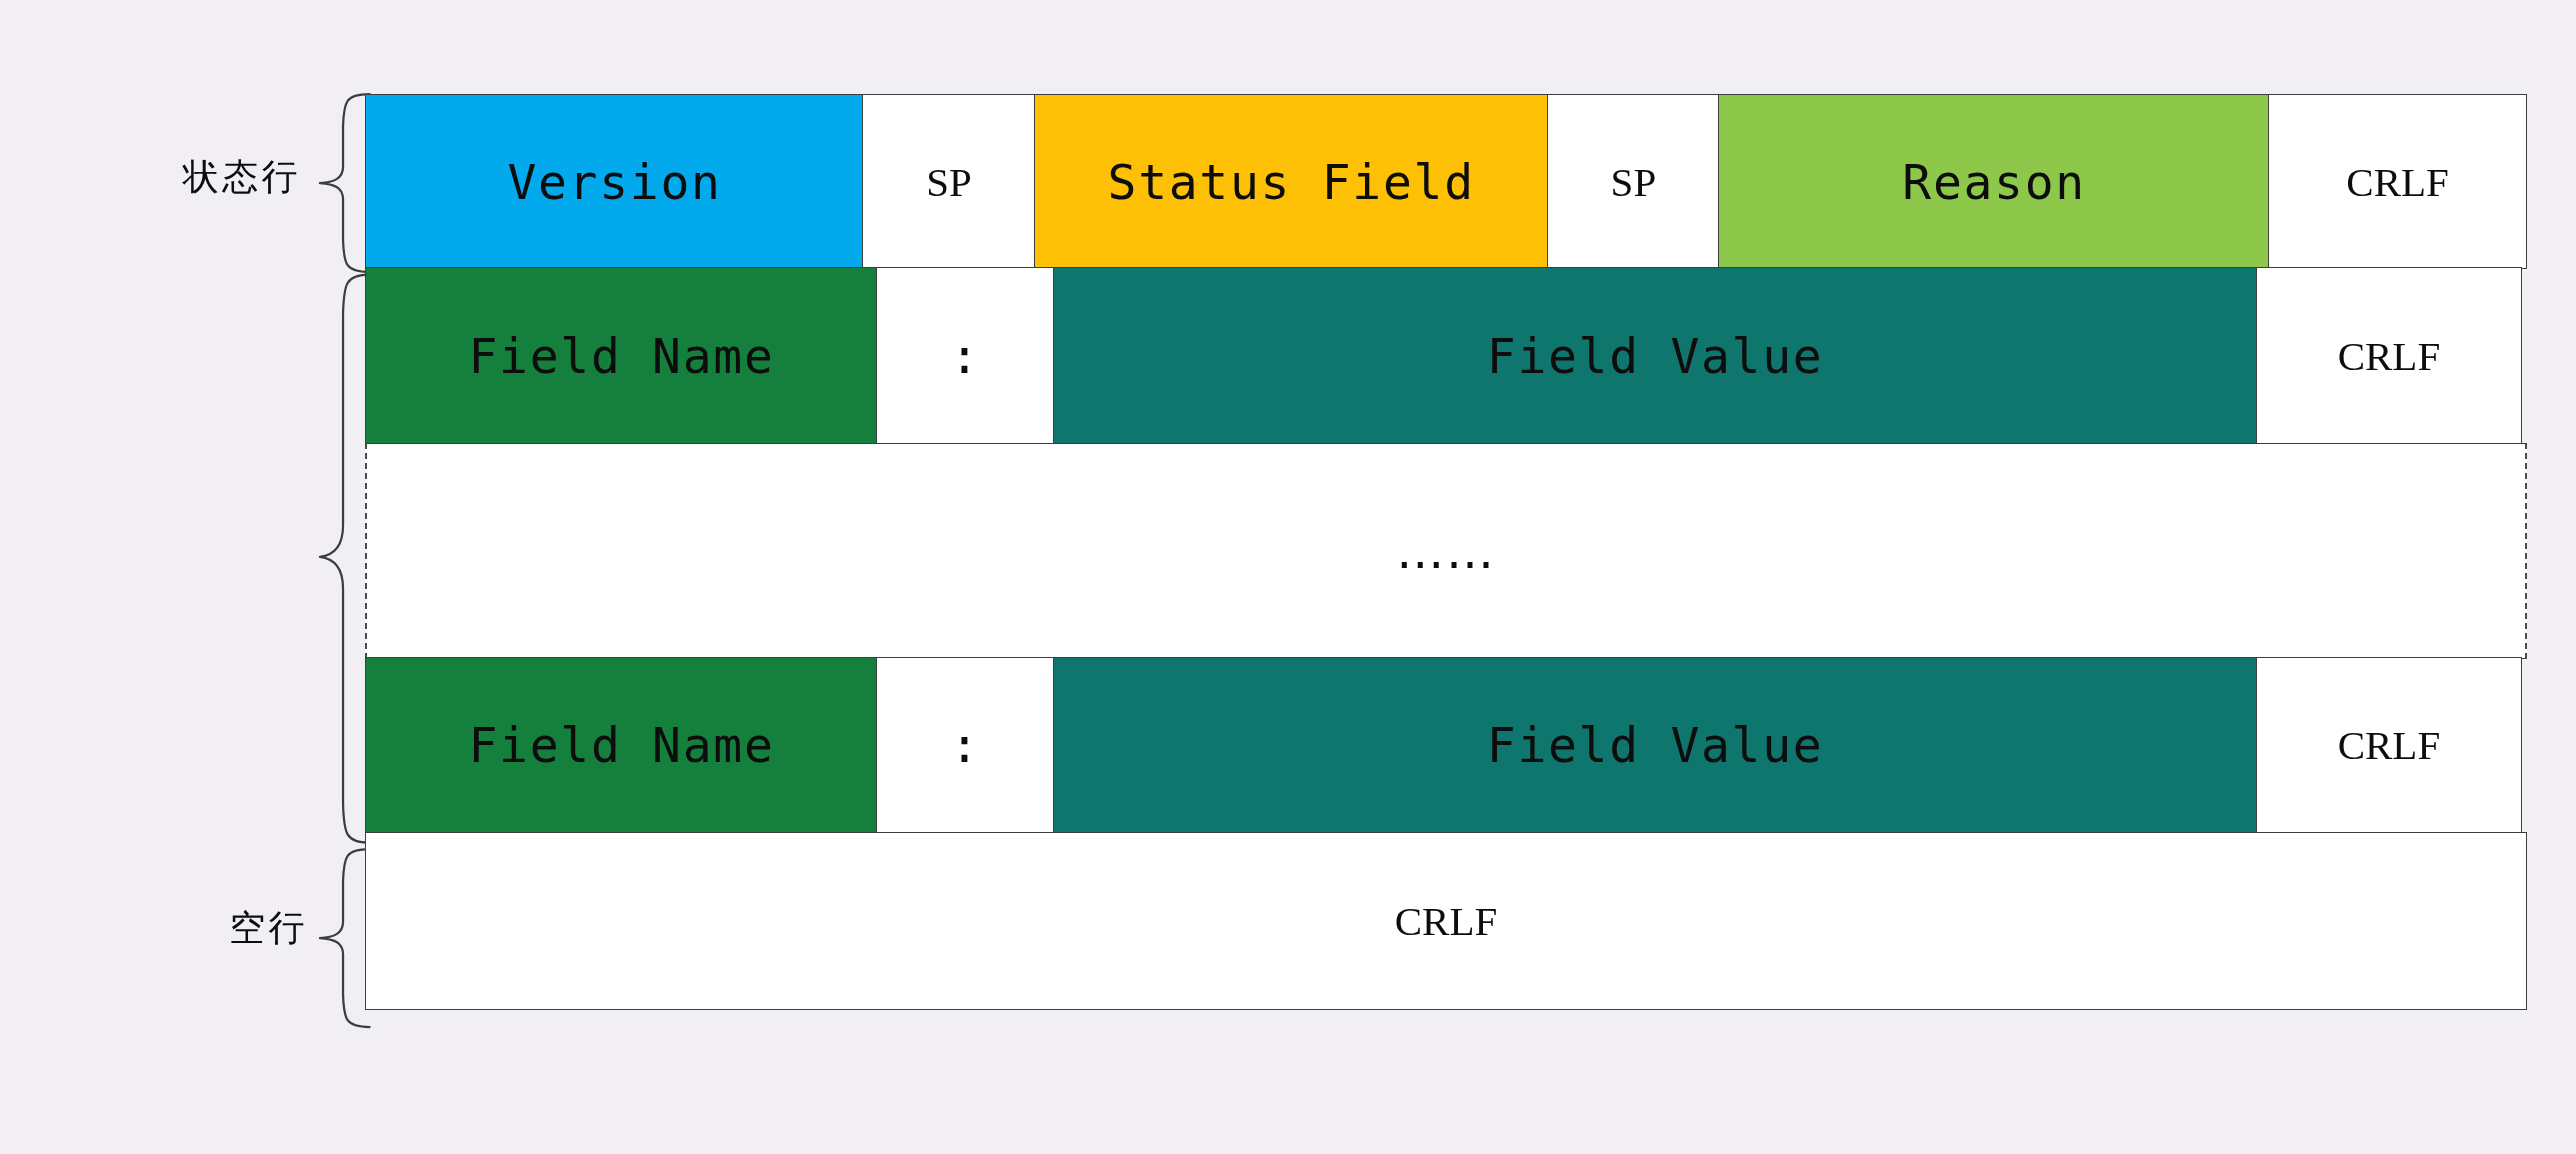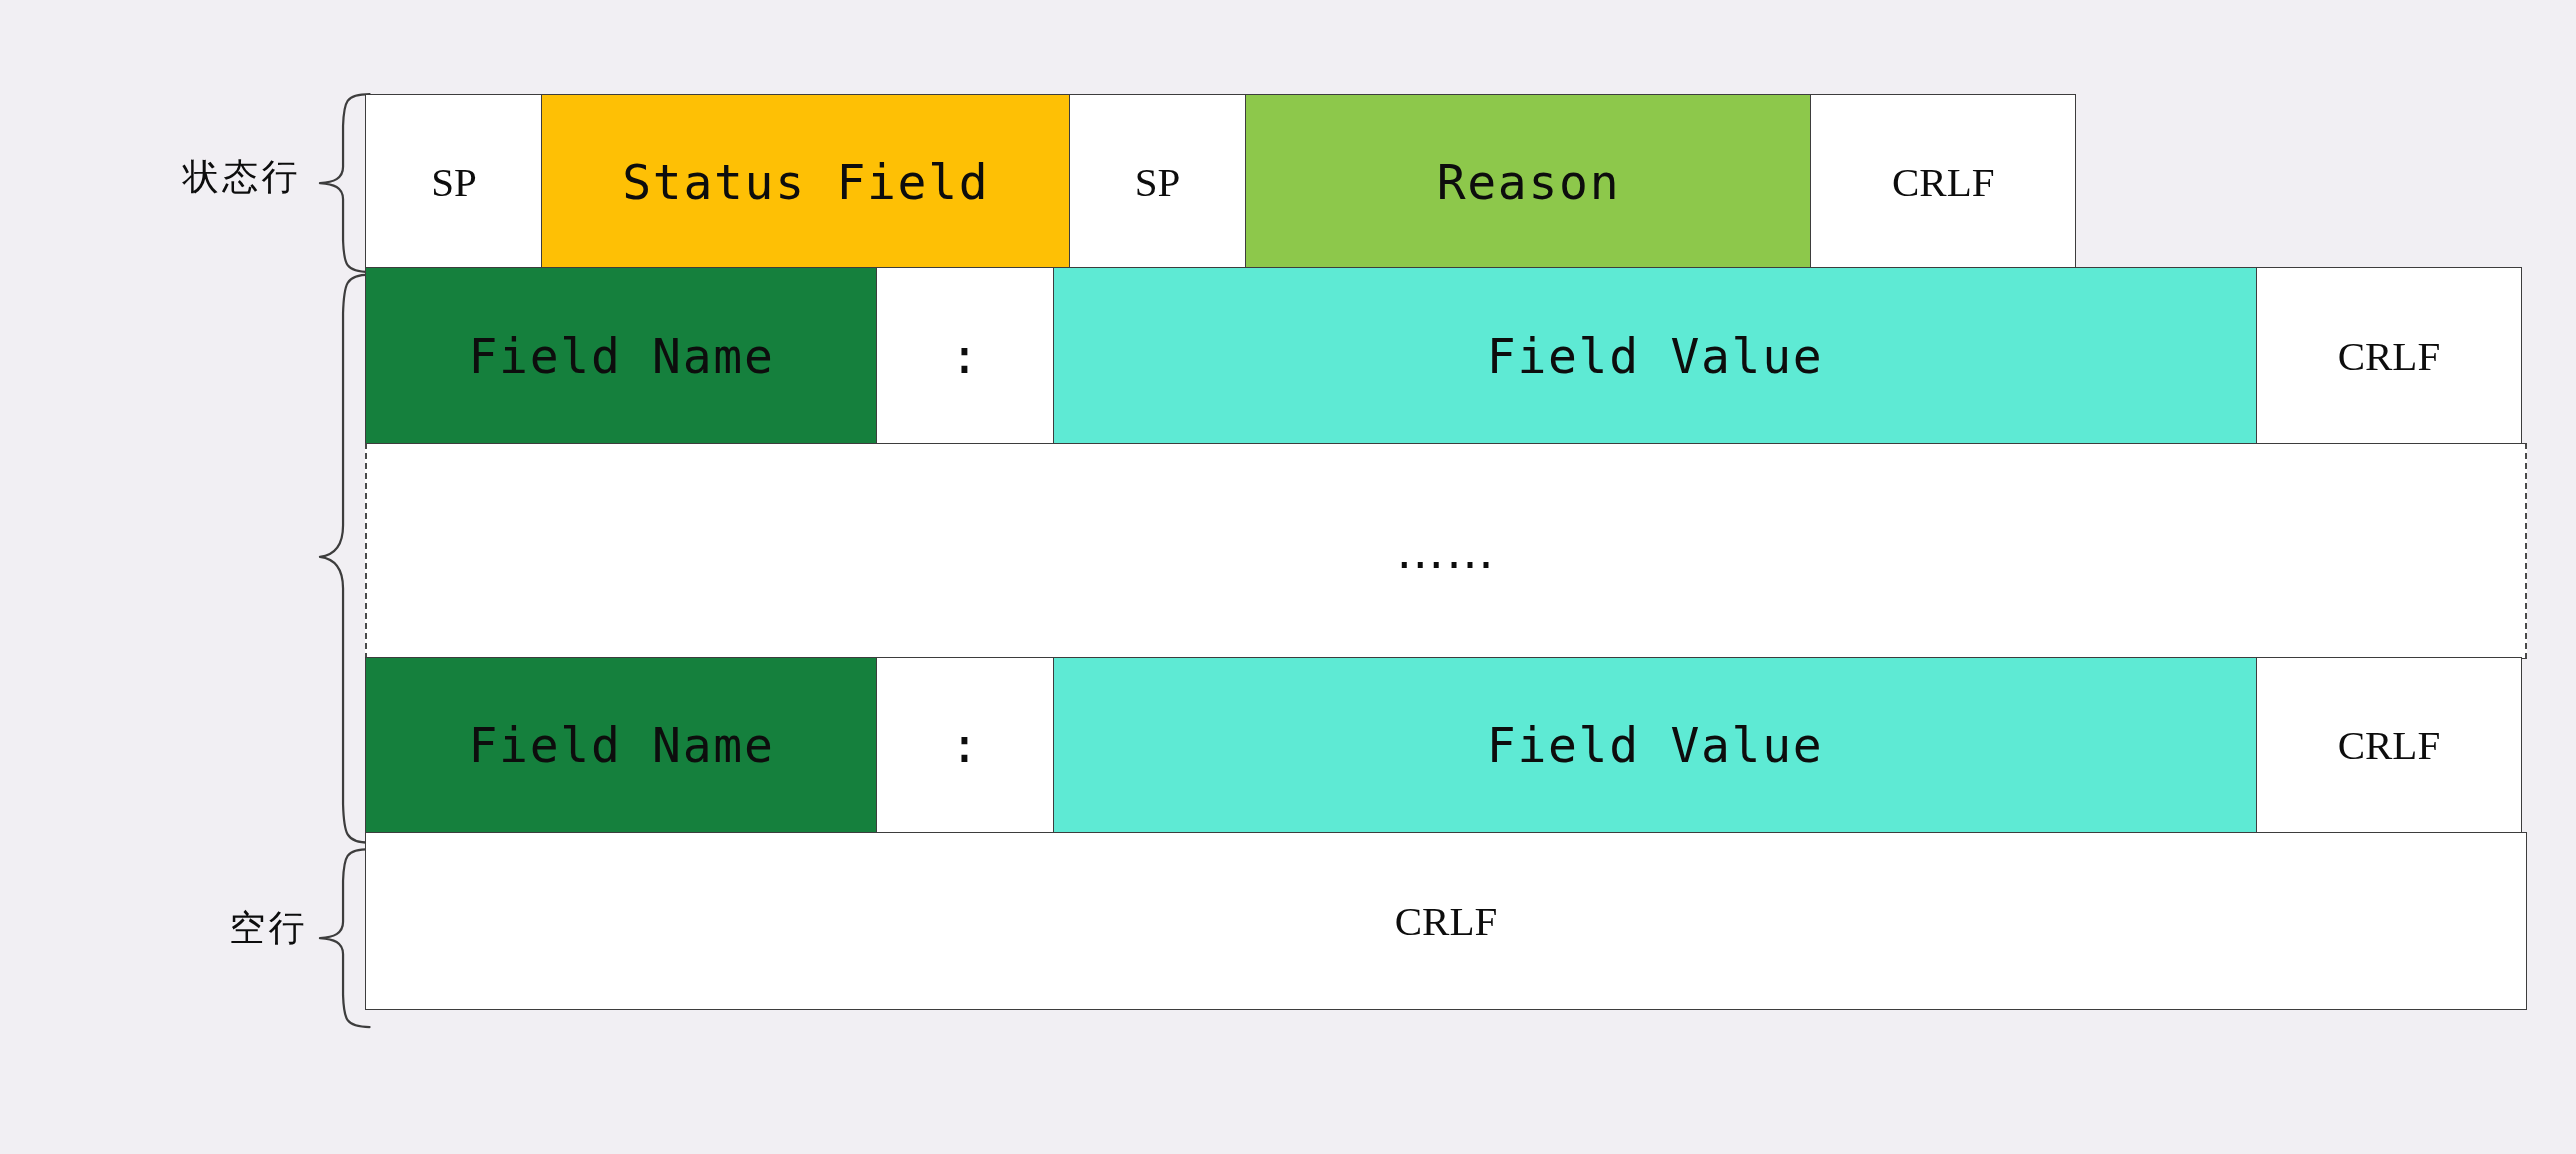--- a/index.html
+++ b/index.html
@@ -83,21 +83,21 @@
   .c-version     { width: 513px;  background: #02a9ec; }
   .c-sp-1        { width: 178px;  background: #ffffff; }
   .c-status-code { width: 529px;  background: #fec005; }
   .c-sp-2        { width: 178px;  background: #ffffff; }
   .c-reason      { width: 567px;  background: #8dc84b; }
   .c-crlf-top    { width: 266px;  background: #ffffff; }
 
   
   .c-field-name  { width: 513px;  background: #15803d; }
   .c-colon       { width: 178px;  background: #ffffff; }
-  .c-field-value { width: 1205px; background: #5eead4; text-align: center; }
+  .c-field-value { width: 1205px; background: #0f766e; text-align: center; }
   .c-crlf        { width: 266px;  background: #ffffff; }
 
   
   .c-ellipsis {
     width: 2162px;
     background: #ffffff;
     border-top: 1.7px solid #3d3d3d;
     border-bottom: 1.7px solid #3d3d3d;
     border-left: 2.6px dashed #4a4a4a;
     border-right: 2.6px dashed #4a4a4a;
@@ -139,20 +139,21 @@
   </svg>
 
   <svg class="brace" id="brace-blank-line" style="left:296px; top:846px;" width="77" height="185" viewBox="0 0 90 215">
     <path d="M86 3 C 58 3, 56 12, 55 40 L 55 88 C 55 102, 44 106, 28 107
              C 44 108, 55 112, 55 126 L 55 174 C 56 202, 58 211, 86 211" fill="none" stroke="#3d3d3d" stroke-width="2.6" stroke-linecap="round" stroke-linejoin="round"></path>
   </svg>
 
   <div id="packet-table">
 
     <div class="row" id="row-status-line">
+      <div class="cell mono c-version">Version</div>
       <div class="cell serif c-sp-1">SP</div>
       <div class="cell mono c-status-code">Status Field</div>
       <div class="cell serif c-sp-2">SP</div>
       <div class="cell mono c-reason">Reason</div>
       <div class="cell serif c-crlf-top">CRLF</div>
     </div>
 
     <div class="row" id="row-header-1">
       <div class="cell mono c-field-name">Field Name</div>
       <div class="cell mono c-colon">:</div>

